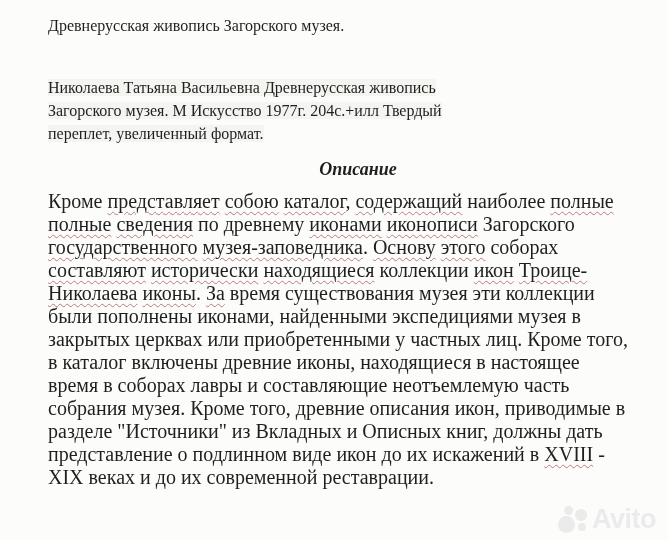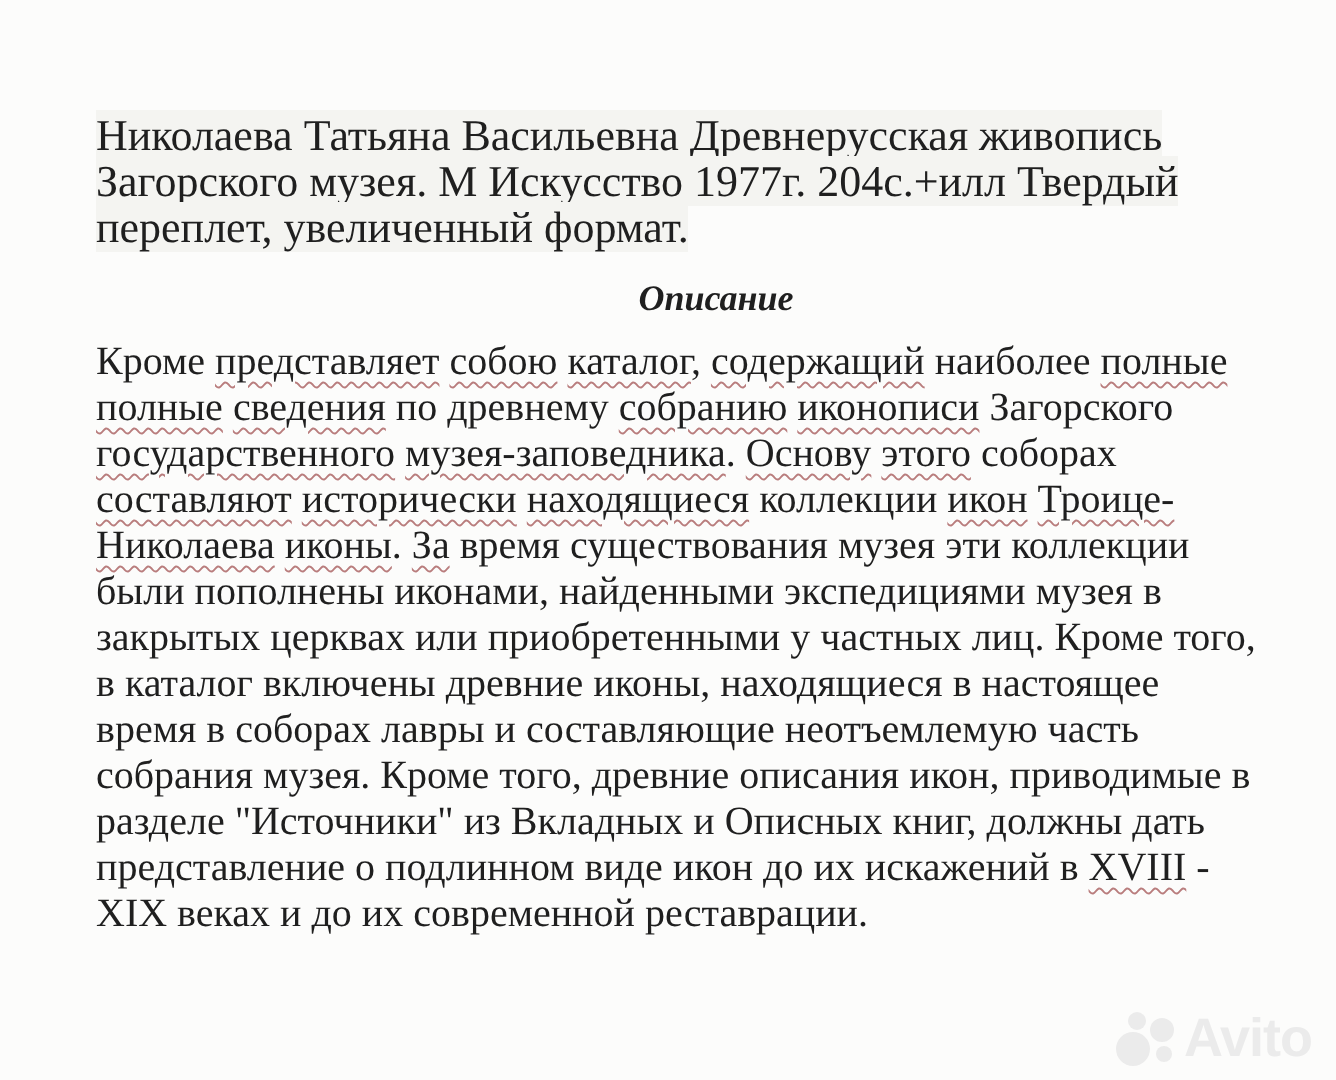--- a/index.html
+++ b/index.html
@@ -25,21 +25,21 @@
     box-sizing:border-box;
   }
   .title{
     margin:0;
     font-size:16px;
     line-height:20px;
     font-weight:normal;
   }
   .bib{
     margin:40px 0 2px 0;
-    font-size:22px;
+    font-size:16px;
     line-height:23px;
     width:560px;
   }
   .bib .hl{
     background:var(--bib-highlight);
     white-space:pre-line;
   }
   .section-heading{
     margin:14px 0 0 0;
     font-size:18px;
@@ -92,29 +92,30 @@
     line-height:27px;
     letter-spacing:-0.5px;
     color:var(--watermark);
   }
 </style>
 </head>
 <body>
 
 <div class="page">
 
+  <h1 class="title">Древнерусская живопись Загорского музея.</h1>
 
   <p class="bib"><span class="hl">Николаева Татьяна Васильевна Древнерусская живопись
 Загорского музея. М Искусство 1977г. 204с.+илл Твердый
 переплет, увеличенный формат.</span></p>
 
   <h2 class="section-heading">Описание</h2>
 
   <p class="desc"><span>Кроме </span><span class="squiggle">представляет</span><span> </span><span class="squiggle">собою</span><span> </span><span class="squiggle">каталог</span><span>, </span><span class="squiggle">содержащий</span><span> наиболее </span><span class="squiggle">полные</span><span>
-</span><span class="squiggle">полные</span><span> </span><span class="squiggle">сведения</span><span> по древнему </span><span class="squiggle">собранию</span><span> </span><span class="squiggle">иконописи</span><span> Загорского
+</span><span class="squiggle">полные</span><span> </span><span class="squiggle">сведения</span><span> по древнему </span><span class="squiggle">иконами</span><span> </span><span class="squiggle">иконописи</span><span> Загорского
 </span><span class="squiggle">государственного</span><span> </span><span class="squiggle">музея-заповедника</span><span>. </span><span class="squiggle">Основу</span><span> </span><span class="squiggle">этого</span><span> соборах
 </span><span class="squiggle">составляют</span><span> </span><span class="squiggle">исторически</span><span> </span><span class="squiggle">находящиеся</span><span> коллекции </span><span class="squiggle">икон</span><span> </span><span class="squiggle">Троице-</span><span>
 </span><span class="squiggle">Николаева</span><span> </span><span class="squiggle">иконы</span><span>. </span><span class="squiggle">За</span><span> время существования музея эти коллекции
 были пополнены иконами, найденными экспедициями музея в
 закрытых церквах или приобретенными у частных лиц. Кроме того,
 в каталог включены древние иконы, находящиеся в настоящее
 время в соборах лавры и составляющие неотъемлемую часть
 собрания музея. Кроме того, древние описания икон, приводимые в
 разделе "Источники" из Вкладных и Описных книг, должны дать
 представление о подлинном виде икон до их искажений в </span><span class="squiggle">XVIII</span><span> -

